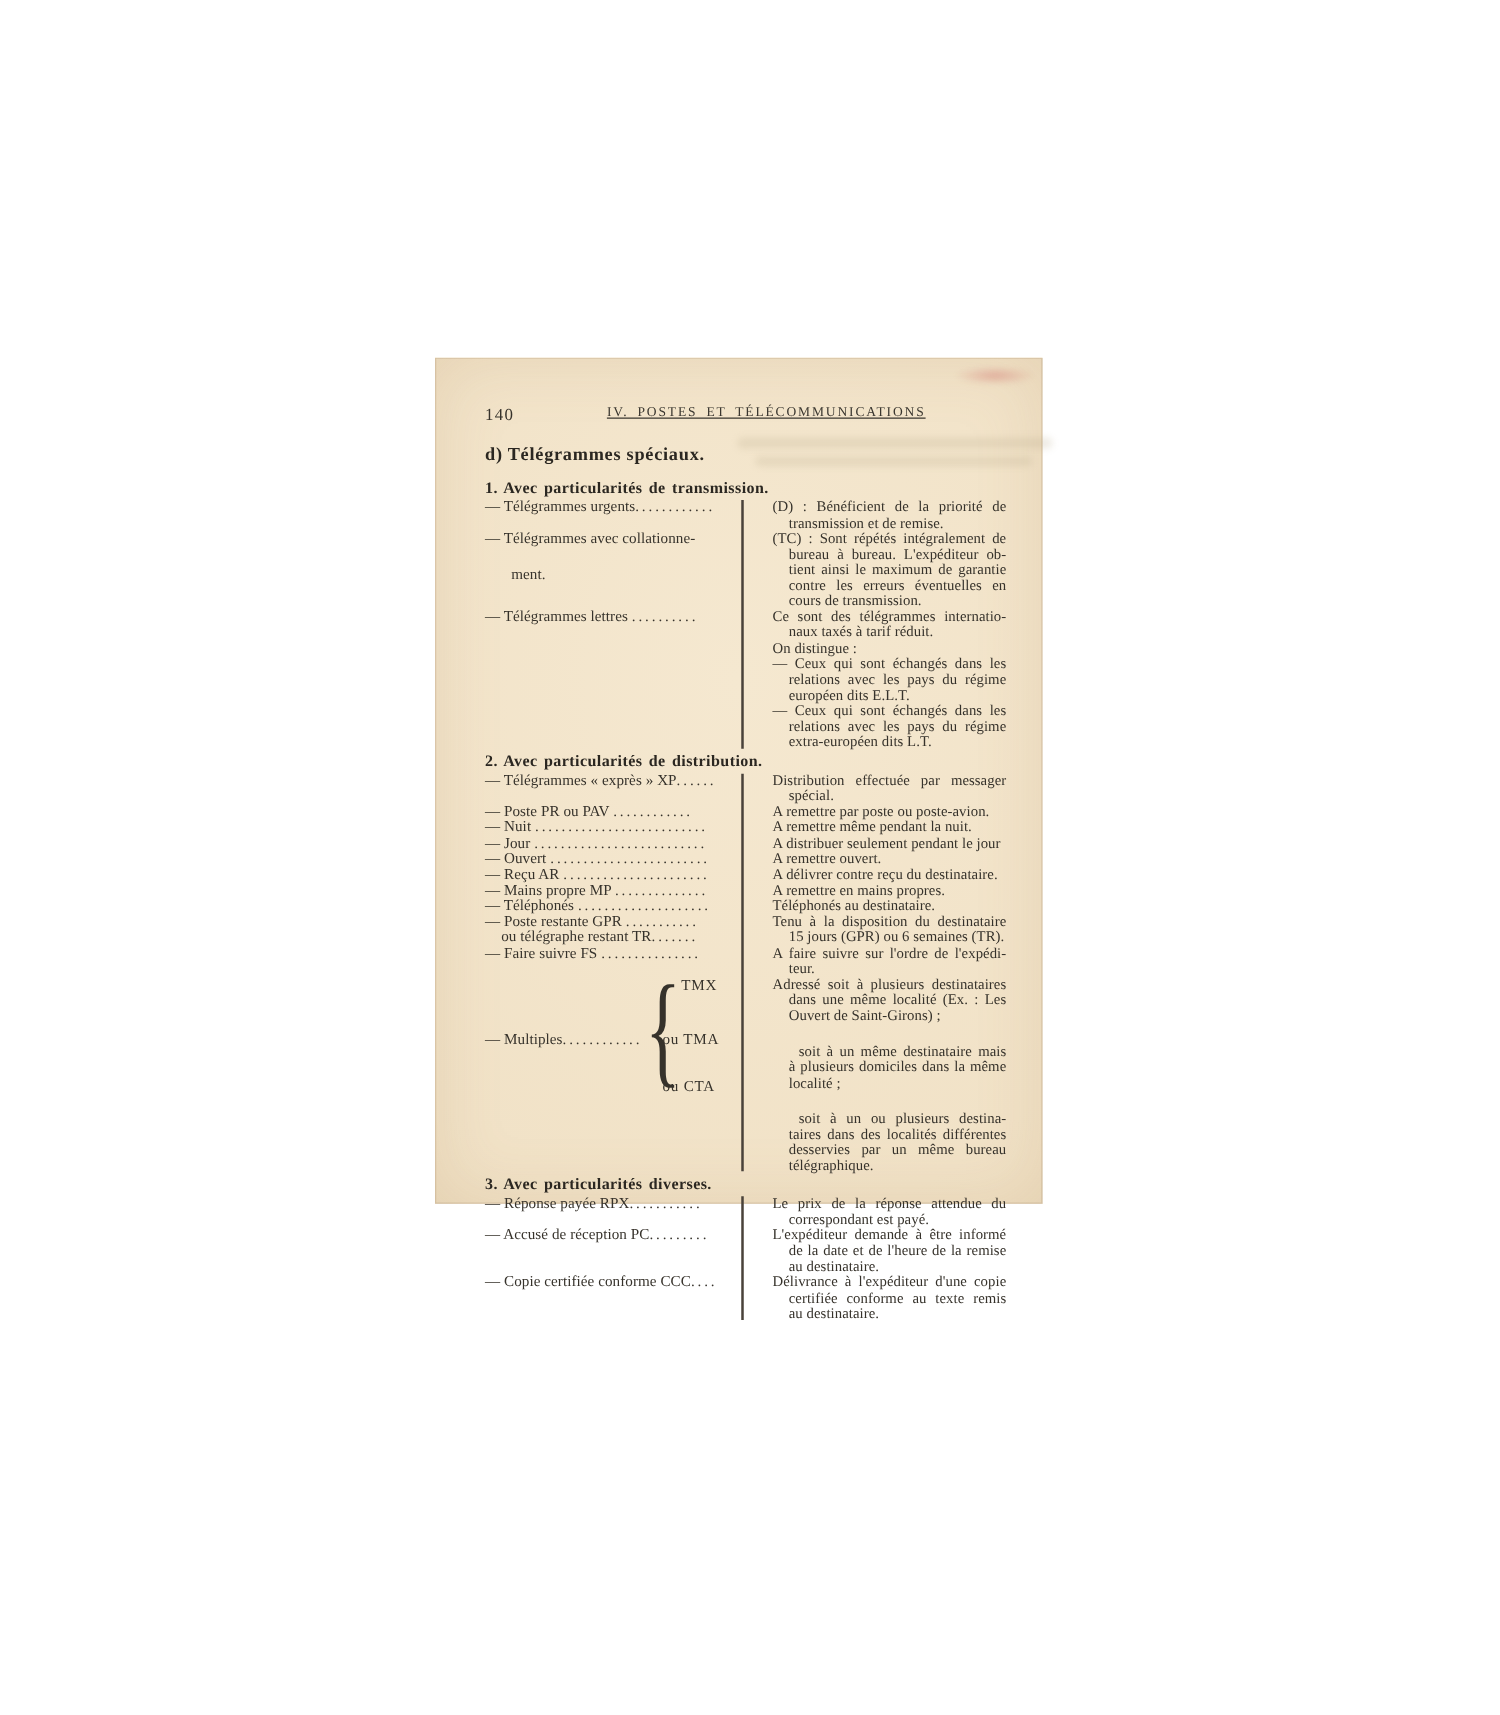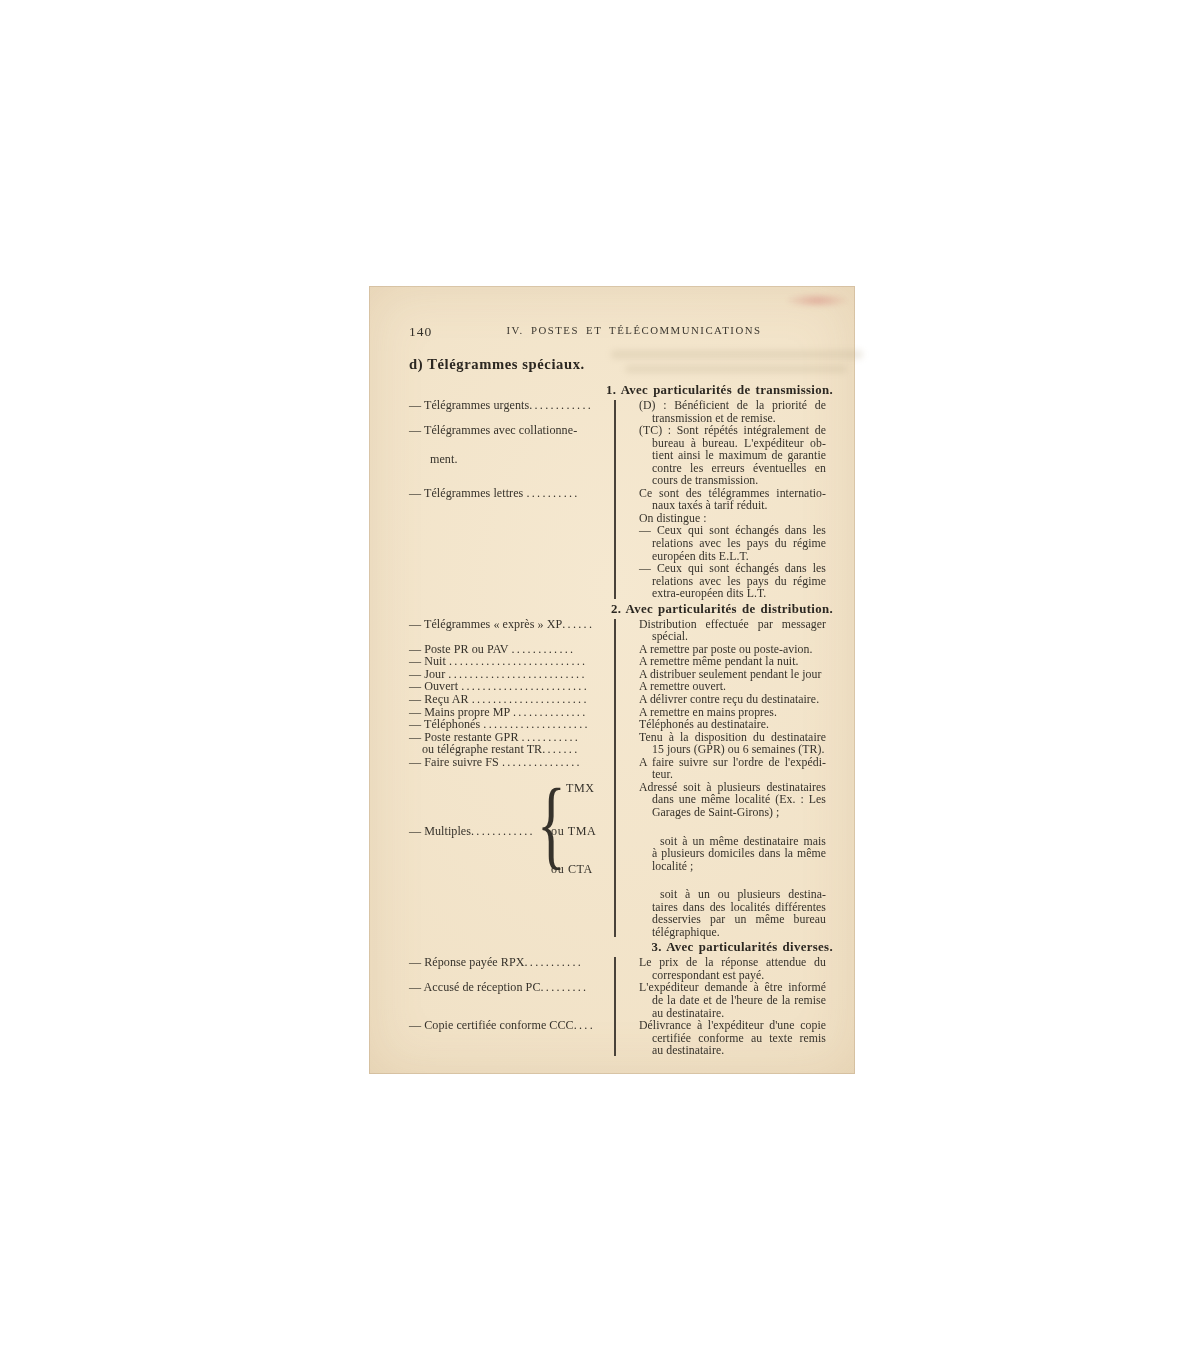--- a/index.html
+++ b/index.html
@@ -2,34 +2,34 @@
 <html><head>
 <meta charset="utf-8">
 <style>
   html,body{margin:0;padding:0;}
   body{
     width:1200px;height:1372px;background:#ffffff;position:relative;
     font-family:"Liberation Serif","DejaVu Serif",serif;
     -webkit-font-smoothing:antialiased;
   }
   .page{
-    position:absolute;left:369px;top:286px;width:486px;height:788px;
+    position:absolute;left:348px;top:286px;width:486px;height:677px;
     background:radial-gradient(120% 105% at 50% 38%, #f5e8d0 0%, #f1e2c7 62%, #ecdcbd 100%);
     box-shadow:inset 0 0 0 1px rgba(150,120,80,.22), inset 0 0 55px rgba(165,125,75,.16);
   }
   .content{position:absolute;left:40px;top:38px;width:424px;color:#36322b;}
   .header{position:relative;height:16px;margin-bottom:16px;}
   .pagenum{position:absolute;left:0;top:0;font-size:13.5px;letter-spacing:1px;}
   .runhead{
     text-align:center;font-size:10.8px;letter-spacing:1.5px;word-spacing:3px;
-    padding-left:26px;color:#3a362f;
+    padding-left:26px;color:#3a362f;text-decoration:underline;
   }
   .title{font-weight:bold;font-size:14.6px;letter-spacing:.6px;margin-bottom:10px;color:#2b2721;}
   .section-heading{
-    text-align:right;font-weight:bold;font-size:12.8px;letter-spacing:.35px;
+    text-align:left;font-weight:bold;font-size:12.8px;letter-spacing:.35px;
     word-spacing:1.5px;margin:2px 0 1px;color:#2b2721;
   }
   .section-body{position:relative;}
   .vline{position:absolute;left:205px;top:1px;bottom:1px;width:1.5px;background:#49423a;}
   .row{display:flex;align-items:flex-start;}
   .lcell{width:205px;flex:none;}
   .rcell{width:212px;flex:none;padding-left:25px;box-sizing:border-box;}
   .ln{font-size:11.8px;line-height:12.55px;text-align:justify;text-align-last:left;letter-spacing:.05px;}
   .lcell .ln{font-size:12.1px;}
   .jst{text-align-last:justify;}
@@ -206,21 +206,21 @@
                 <div class="ln brace-label"><span>— Multiples</span><span class="leader">............</span></div>
                 <div class="brace">{</div>
                 <div class="code c0">TMX</div>
                 <div class="code c1">ou TMA</div>
                 <div class="code c2">ou CTA</div>
               </div>
             </div>
             <div class="rcell">
               <div class="ln jst">Adressé soit à plusieurs destinataires</div>
               <div class="ln i1 jst">dans une même localité (Ex. : Les</div>
-              <div class="ln i1">Garages de Saint-Girons) ;</div>
+              <div class="ln i1">Ouvert de Saint-Girons) ;</div>
               <div class="ln i2 jst">soit à un même destinataire mais</div>
               <div class="ln i1 jst">à plusieurs domiciles dans la même</div>
               <div class="ln i1">localité ;</div>
               <div class="ln i2 jst">soit à un ou plusieurs destina-</div>
               <div class="ln i1 jst">taires dans des localités différentes</div>
               <div class="ln i1 jst">desservies par un même bureau</div>
               <div class="ln i1">télégraphique.</div>
             </div>
           </div>
         </div>

